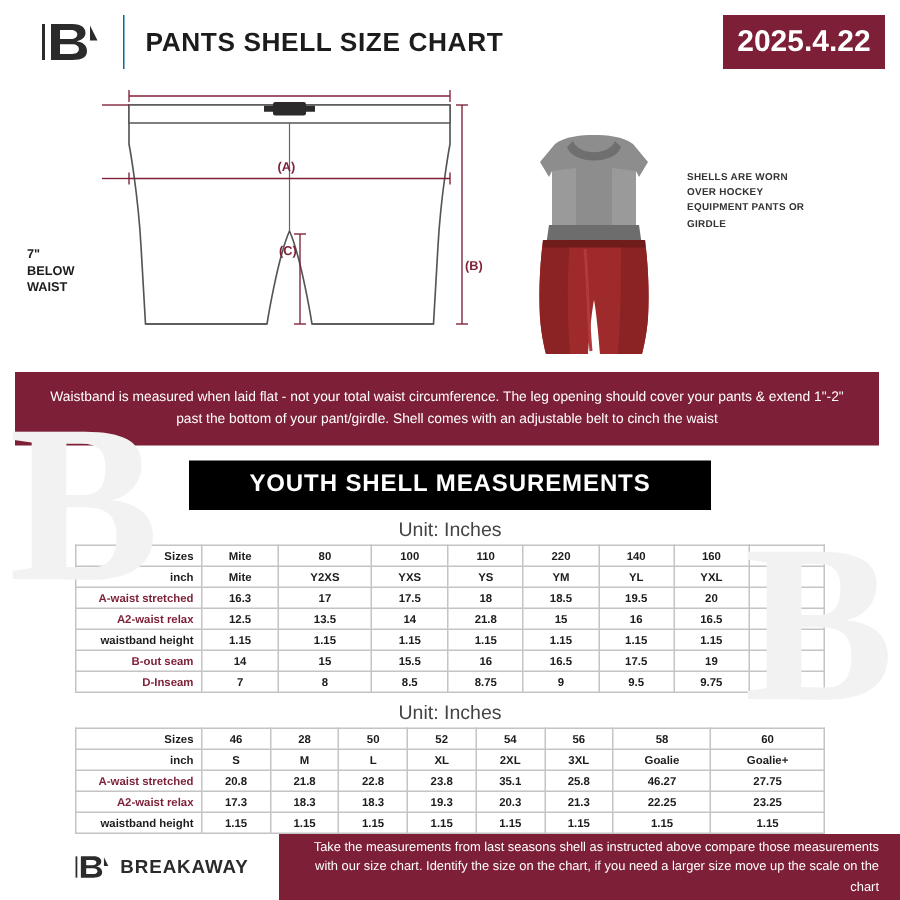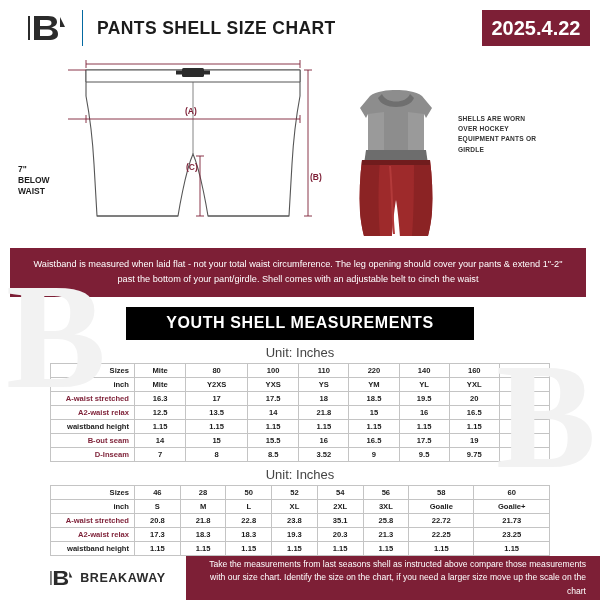--- a/index.html
+++ b/index.html
@@ -329,21 +329,21 @@
           <td>16.5</td>
           <td>17.5</td>
           <td>19</td>
           <td>20.5</td>
         </tr>
         <tr>
           <td class="rowhead maroon">D-Inseam</td>
           <td>7</td>
           <td>8</td>
           <td>8.5</td>
-          <td>3.52</td>
+          <td>8.75</td>
           <td>9</td>
           <td>9.5</td>
           <td>9.75</td>
           <td>10.3</td>
         </tr>
       </tbody>
   </table>
 
   <div class="unit">Unit: Inches</div>
   <table class="size">
@@ -371,22 +371,22 @@
           <td>Goalie+</td>
         </tr>
         <tr>
           <td class="rowhead maroon">A-waist stretched</td>
           <td>20.8</td>
           <td>21.8</td>
           <td>22.8</td>
           <td>23.8</td>
           <td>35.1</td>
           <td>25.8</td>
-          <td>22.72</td>
-          <td>21.73</td>
+          <td>46.27</td>
+          <td>27.75</td>
         </tr>
         <tr>
           <td class="rowhead maroon">A2-waist relax</td>
           <td>17.3</td>
           <td>18.3</td>
           <td>18.3</td>
           <td>19.3</td>
           <td>20.3</td>
           <td>21.3</td>
           <td>22.25</td>

